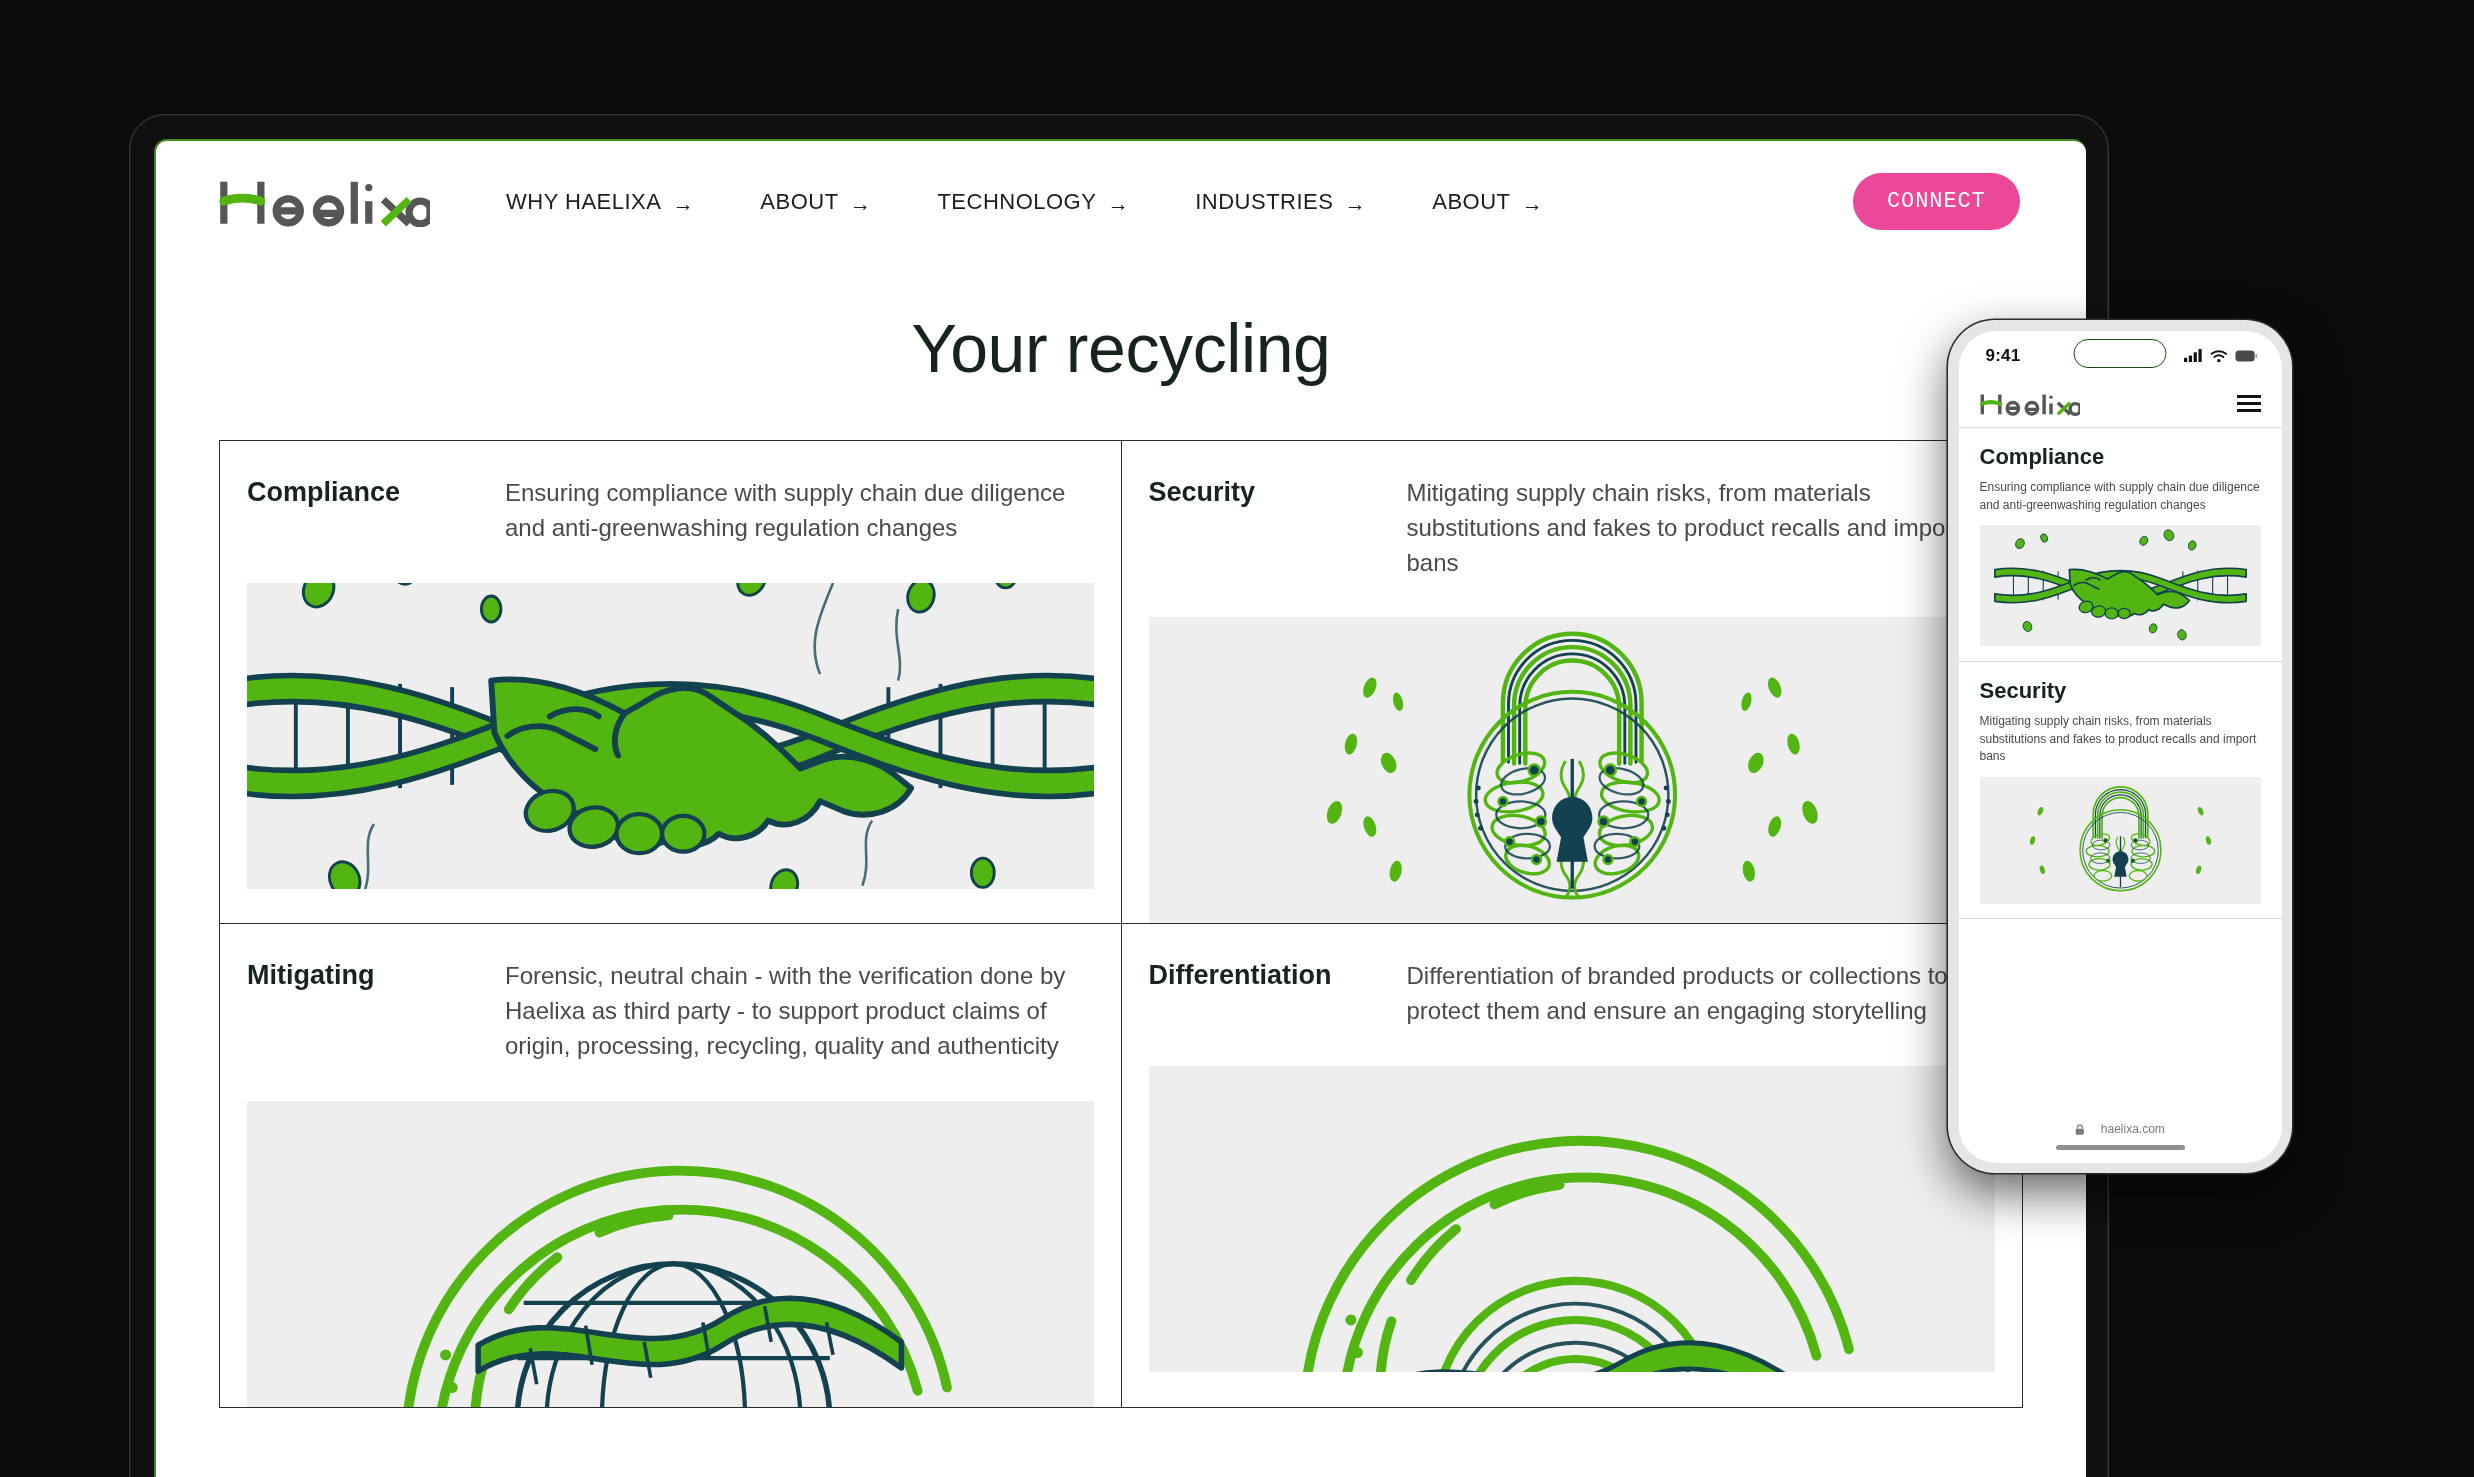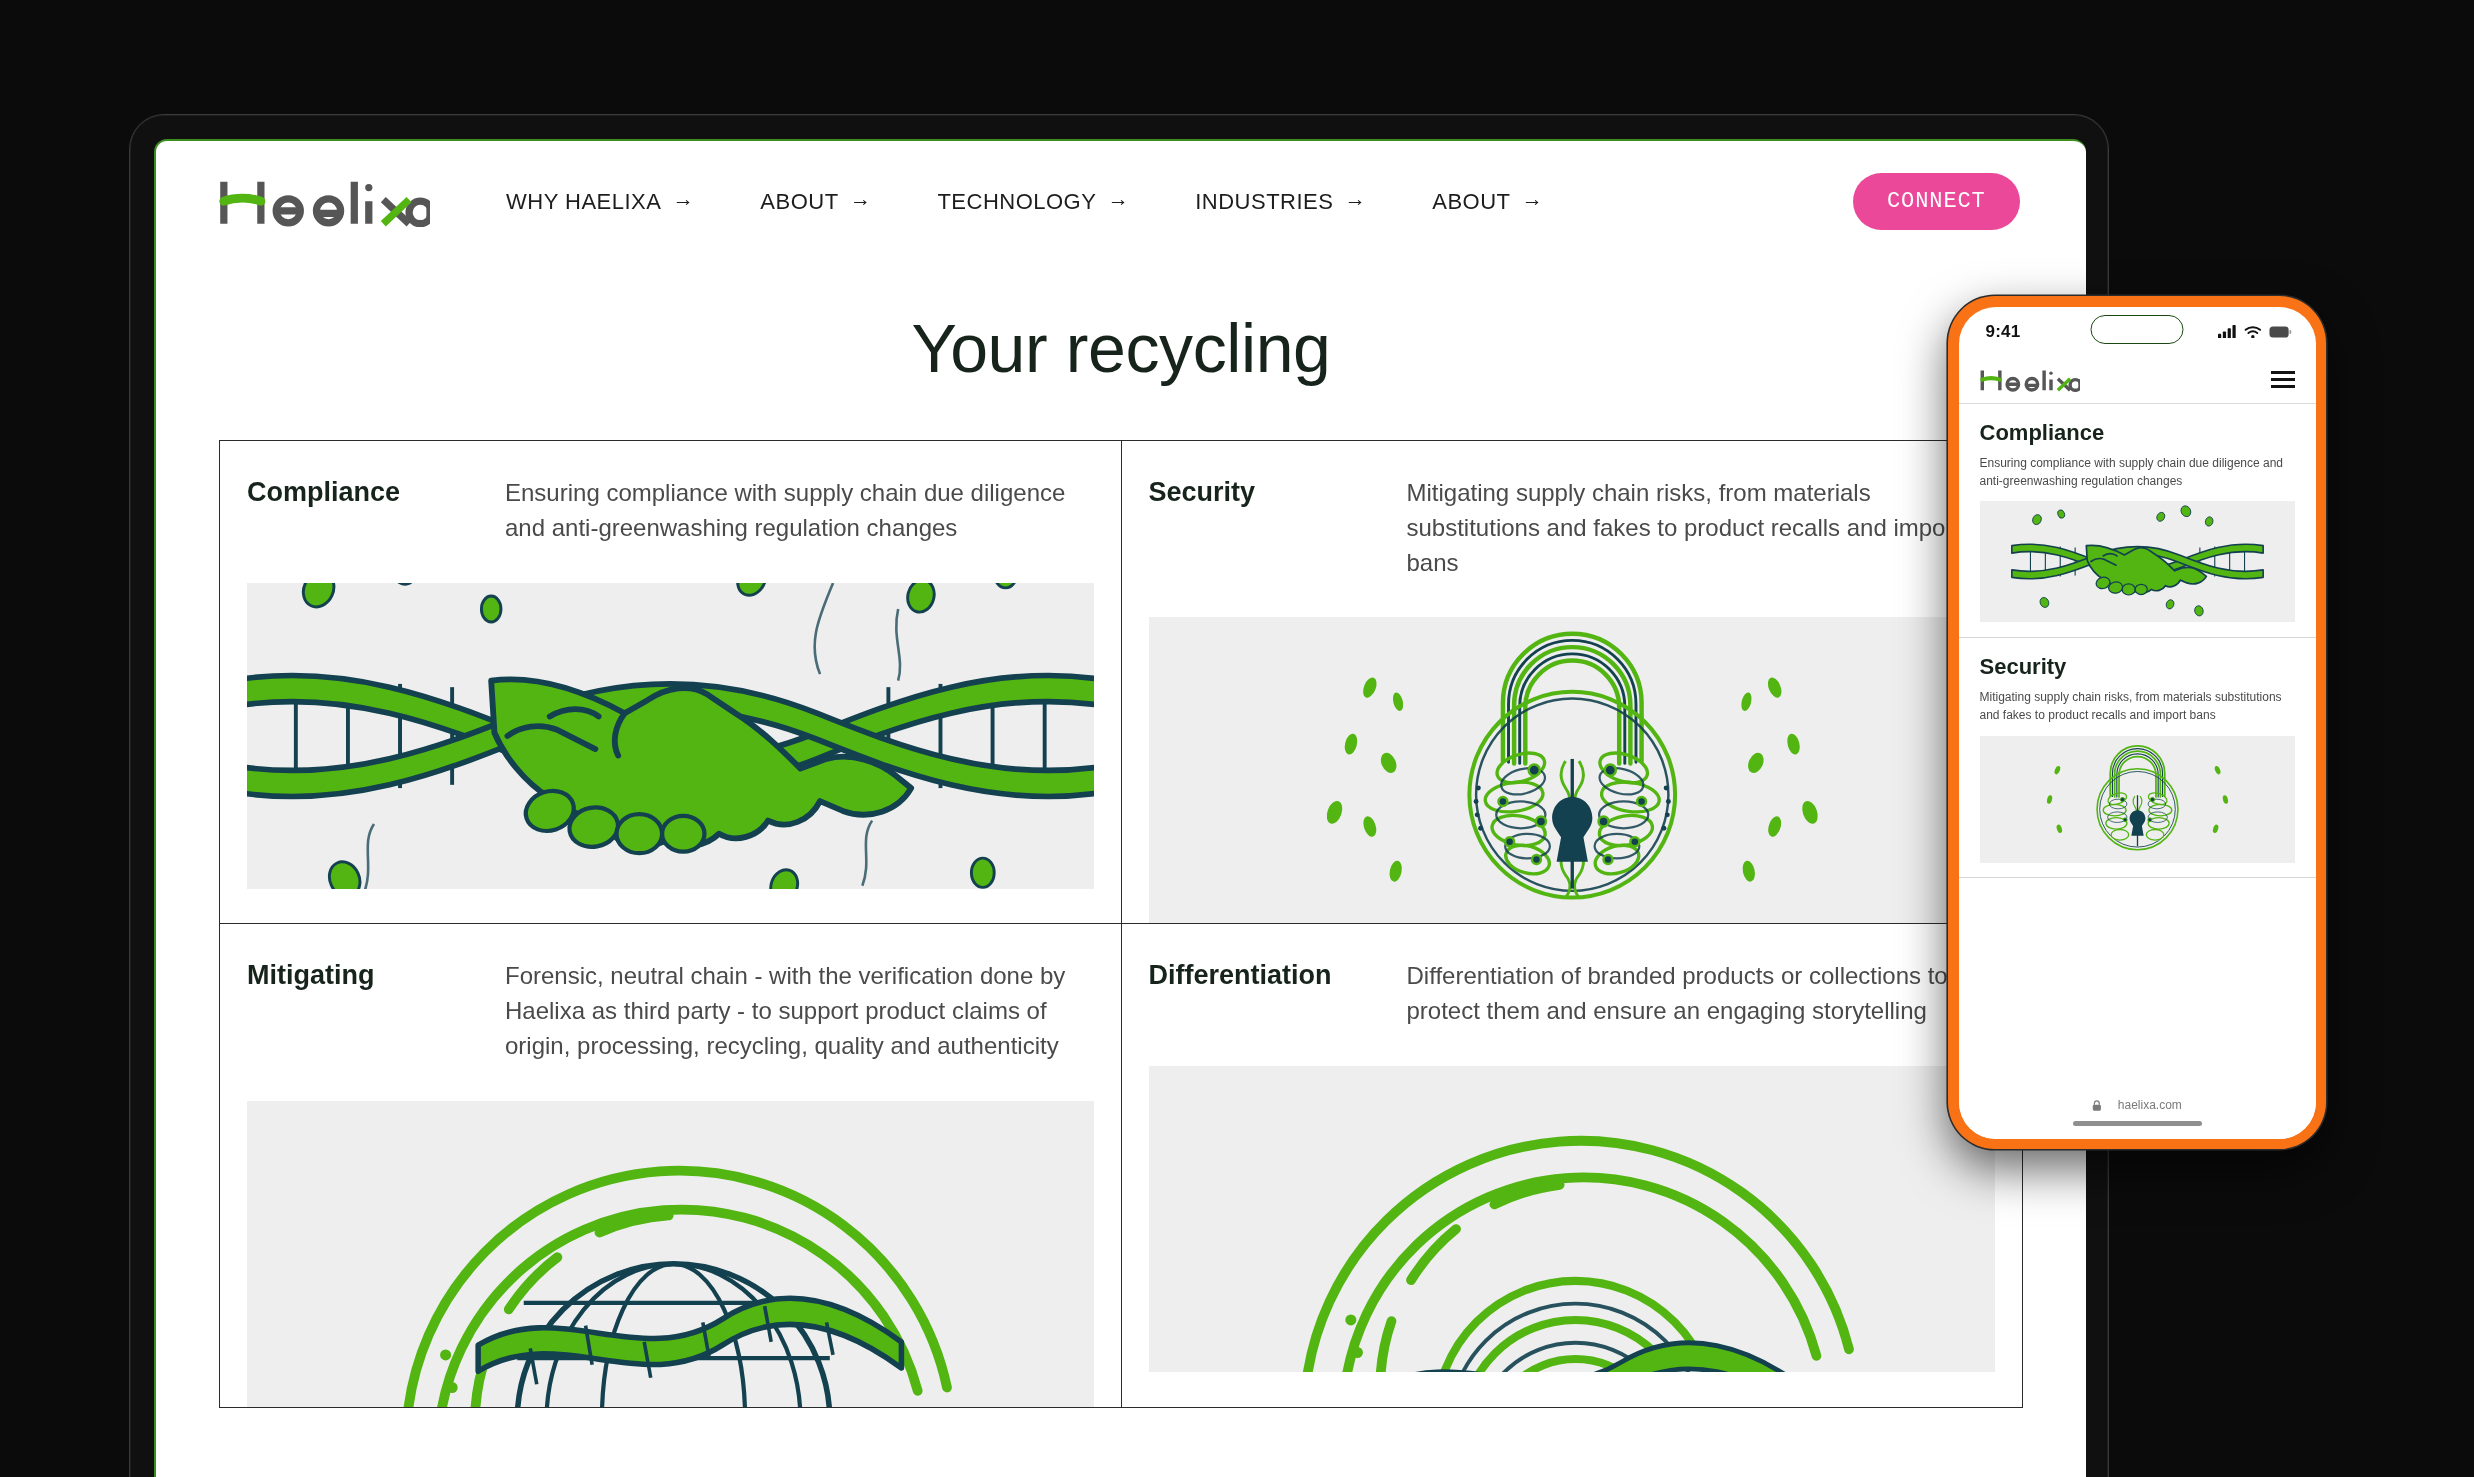--- a/index.html
+++ b/index.html
@@ -45,21 +45,21 @@
 
   .nav-links {
     display: flex;
     align-items: center;
     gap: 0;
     margin-left: 76px;
     flex: 1;
   }
   .nav-link {
     display: flex;
-    align-items: flex-start;
+    align-items: flex-end;
     gap: 11.3px;
     color: #1d1d1d;
     font-size: 22px;
     letter-spacing: 0.5px;
     font-weight: 400;
     white-space: nowrap;
     cursor: pointer;
     padding: 8px 0;
     margin-right: 66px;
   }
@@ -124,23 +124,23 @@
     background: #eeeeee;
     height: 306px;
     overflow: hidden;
     position: relative;
   }
   .card-illo svg { width: 100%; height: 100%; display: block; }
 
   
   .phone {
     position: absolute;
-    left: 1948px; top: 296px;
-    width: 378px; height: 853px;
-    background: #f97316;
+    left: 1948px; top: 320px;
+    width: 344px; height: 853px;
+    background: #e5e5e5;
     border-radius: 47px;
     box-shadow: 0 0 0 1.6px #2c2c2c, 0 19.3px 48px rgba(0,0,0,.6);
     padding: 10.5px;
   }
   .phone-screen {
     width: 100%; height: 100%;
     background: #ffffff;
     border-radius: 37px;
     overflow: hidden;
     position: relative;

